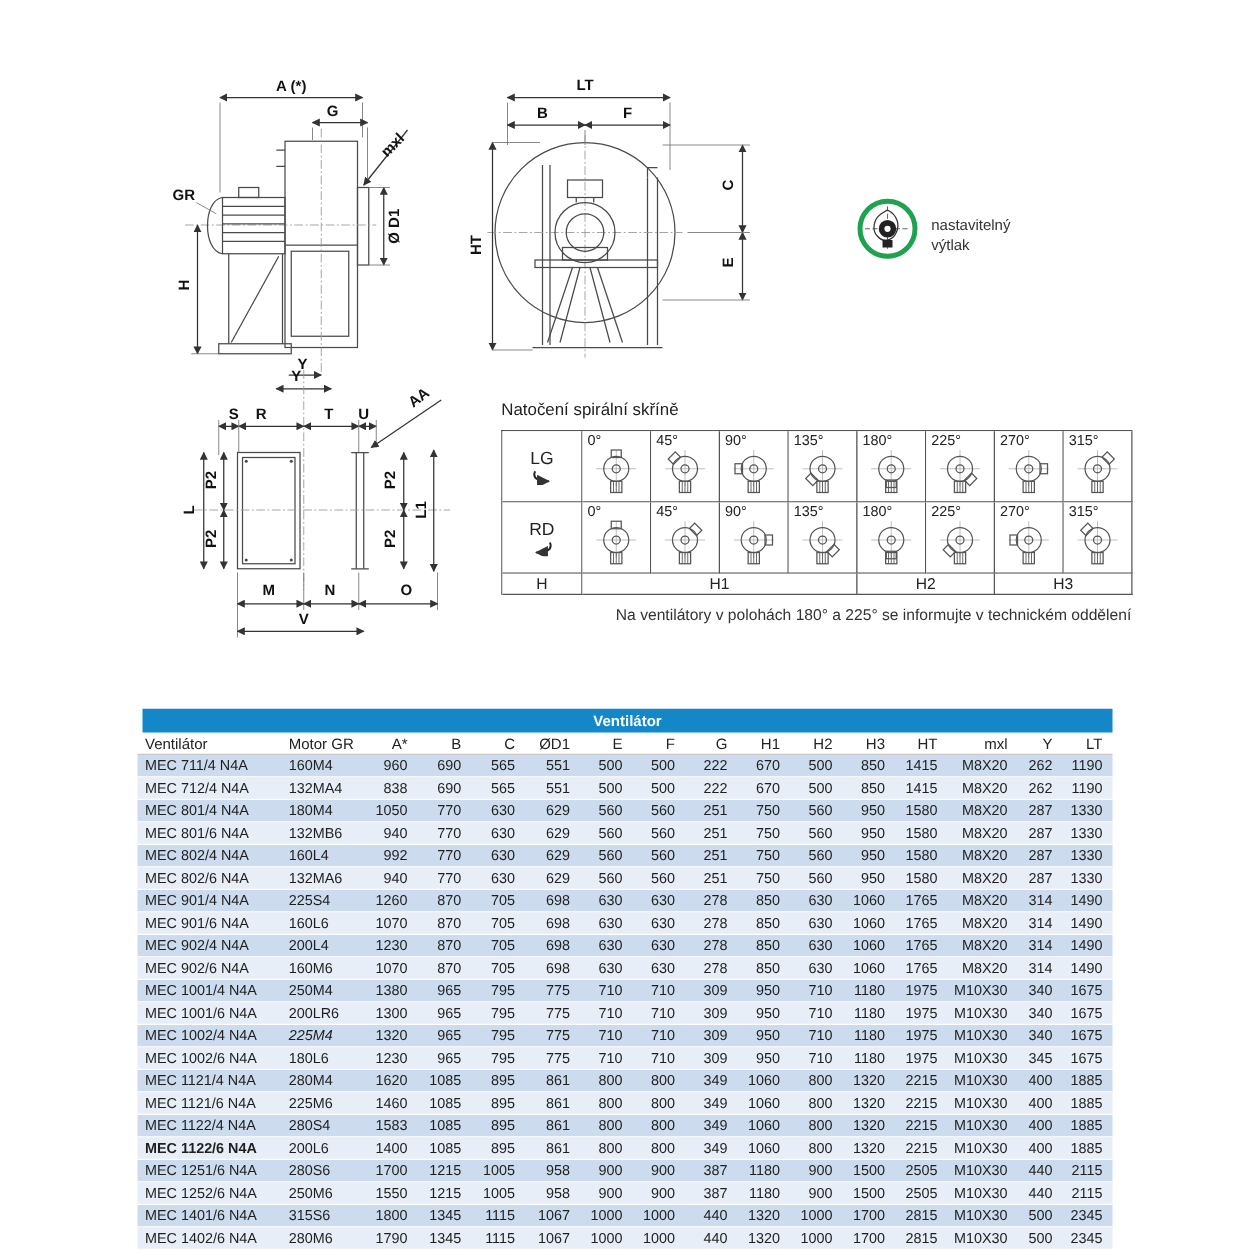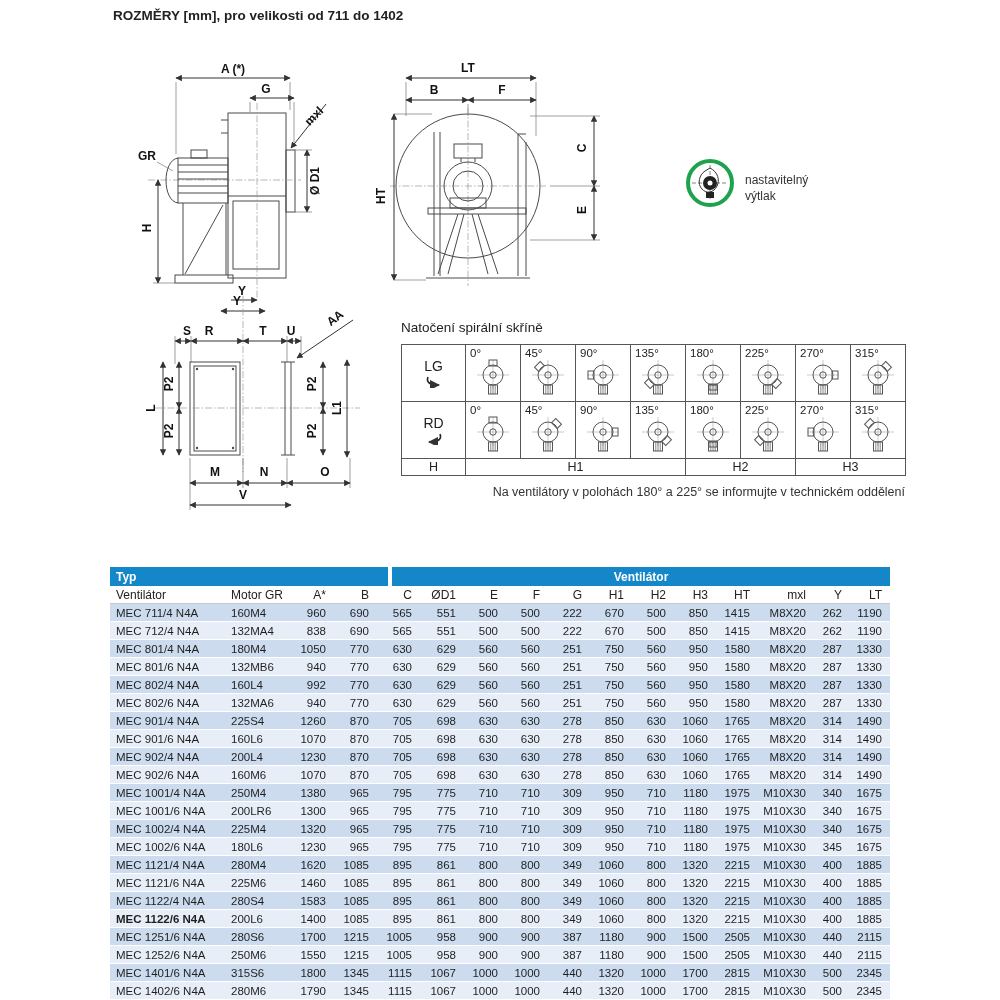--- a/index.html
+++ b/index.html
@@ -62,21 +62,20 @@
 <svg width="0" height="0" style="position:absolute">
   <defs>
     <marker id="dimArr" viewBox="0 0 10 10" refX="9" refY="5" markerWidth="6.5" markerHeight="6.5" orient="auto-start-reverse">
       <path d="M0,0 L10,5 L0,10 z" fill="#333"></path>
     </marker>
   </defs>
 </svg>
 
 <div id="page">
 
-  <div id="title" class="abs">ROZMĚRY [mm], pro velikosti od 711 do 1402</div>
 
   <div class="diag" style="left:133px;top:58px;width:230px;height:252px;">
     <svg width="230" height="252">
 
       <line class="dim" x1="43" y1="20" x2="157" y2="20" marker-start="url(#dimArr)" marker-end="url(#dimArr)"></line>
       <line class="ext" x1="43" y1="24" x2="43" y2="96"></line>
         <line class="ext" x1="157" y1="24" x2="157" y2="52"></line>
 
       <line class="dim" x1="117" y1="40" x2="161" y2="40" marker-start="url(#dimArr)" marker-end="url(#dimArr)"></line>
       <line class="ext" x1="117" y1="44" x2="117" y2="54"></line>
@@ -535,21 +534,20 @@
         <div class="rcell fcell" style="grid-column: span 1;">H</div>
         <div class="rcell fcell" style="grid-column: span 4;">H1</div>
         <div class="rcell fcell heavy" style="grid-column: span 2;">H2</div>
         <div class="rcell fcell" style="grid-column: span 2;">H3</div>
       </div>
     <div id="rotation-note">Na ventilátory v polohách 180° a 225° se informujte v technickém oddělení</div>
   </div>
 
   <div id="dims-table" class="abs">
     <div id="group-header">
-      <div id="gh-typ" class="ghcell">Typ</div>
       <div id="gh-gap"></div>
       <div id="gh-vent" class="ghcell">Ventilátor</div>
     </div>
     <div id="table-header-row">
         <div class="th left" style="width: 115px;">Ventilátor</div>
         <div class="th left" style="width: 69px;">Motor GR</div>
         <div class="th" style="width: 40px;">A*</div>
         <div class="th" style="width: 43px;">B</div>
         <div class="th" style="width: 43px;">C</div>
         <div class="th" style="width: 44px;">ØD1</div>
@@ -776,21 +774,21 @@
           <div class="td" style="width: 42px;">950</div>
           <div class="td" style="width: 42px;">710</div>
           <div class="td" style="width: 42px;">1180</div>
           <div class="td" style="width: 42px;">1975</div>
           <div class="td" style="width: 56px;">M10X30</div>
           <div class="td" style="width: 36px;">340</div>
           <div class="td" style="width: 40px;">1675</div>
         </div>
         <div class="trow">
           <div class="td left" style="width: 115px;">MEC 1002/4 N4A</div>
-          <div class="td left" style="width: 69px;">225M4</div>
+          <div class="td left" style="width: 69px; font-style: italic;">225M4</div>
           <div class="td" style="width: 40px;">1320</div>
           <div class="td" style="width: 43px;">965</div>
           <div class="td" style="width: 43px;">795</div>
           <div class="td" style="width: 44px;">775</div>
           <div class="td" style="width: 42px;">710</div>
           <div class="td" style="width: 42px;">710</div>
           <div class="td" style="width: 42px;">309</div>
           <div class="td" style="width: 42px;">950</div>
           <div class="td" style="width: 42px;">710</div>
           <div class="td" style="width: 42px;">1180</div>

